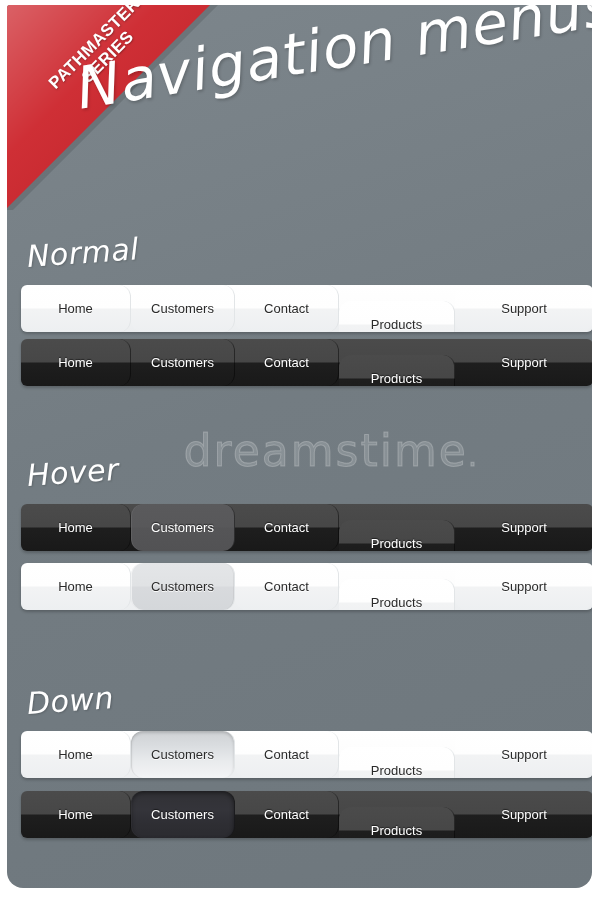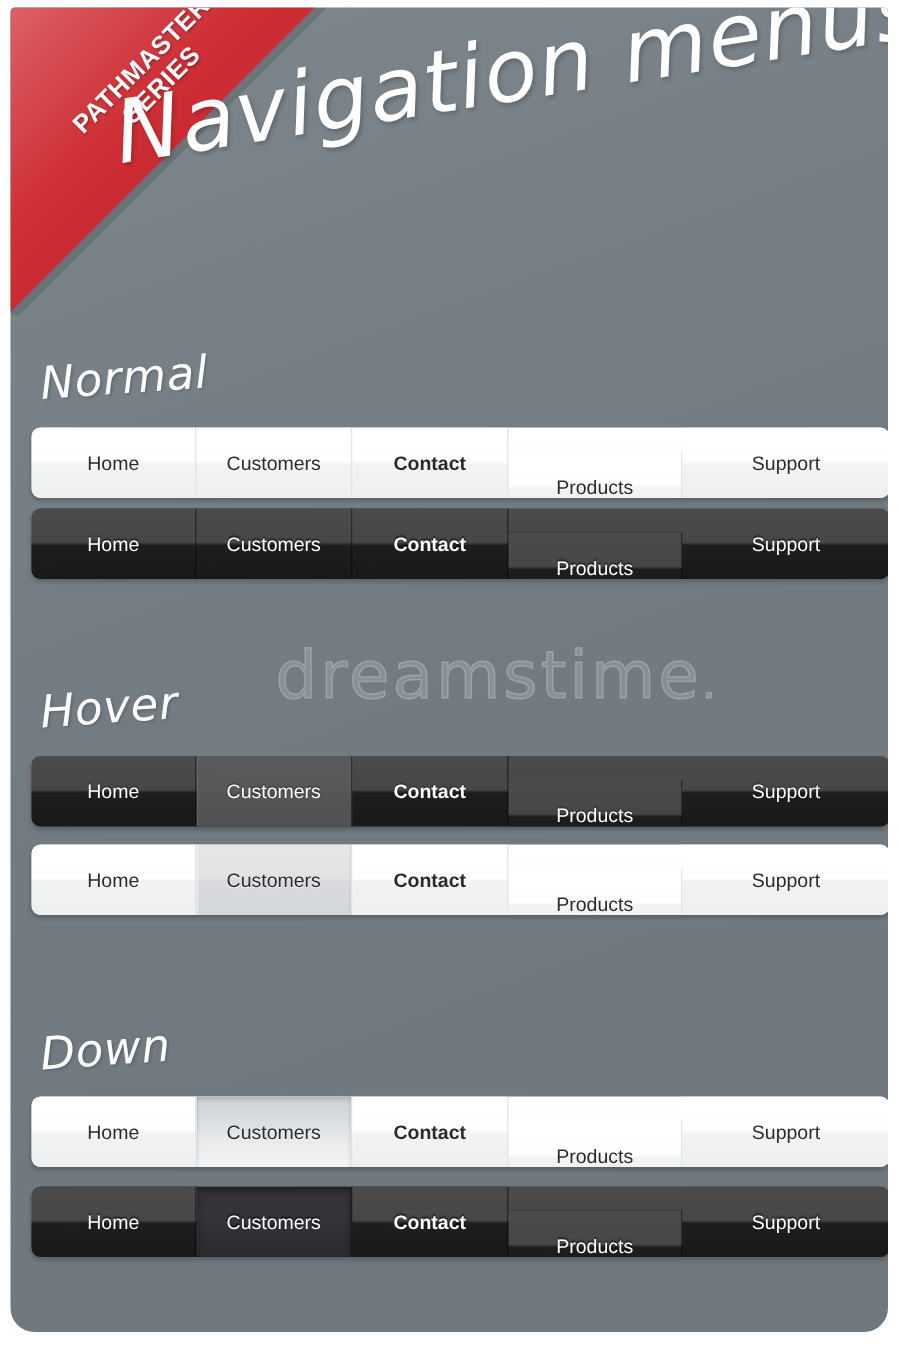--- a/index.html
+++ b/index.html
@@ -152,26 +152,27 @@
   .navbar .item {
     position: relative;
     display: flex;
     align-items: center;
     justify-content: center;
     font-family: "Liberation Sans", sans-serif;
     font-size: 13px;
     height: 100%;
     box-sizing: border-box;
     white-space: nowrap;
+    border-radius: 12px;
   }
 
   
   .w0 { width: 110px; }
   .w1 { width: 104px; }
-  .w2 { width: 104px; font-weight: bold; }
+  .w2 { width: 104px; }
   .w3 { width: 116px; margin-top: 16px; }
   .w4 { width: 138px; text-align: right; }
 
   
   .navbar.light {
     background: linear-gradient(to bottom, #ffffff 0%, #fdfdfd 48%, #f1f2f3 52%, #eceef0 100%);
   }
   .navbar.light .item {
     color: #2a2a2a;
     text-shadow: 0 1px 0 rgba(255,255,255,0.9);

